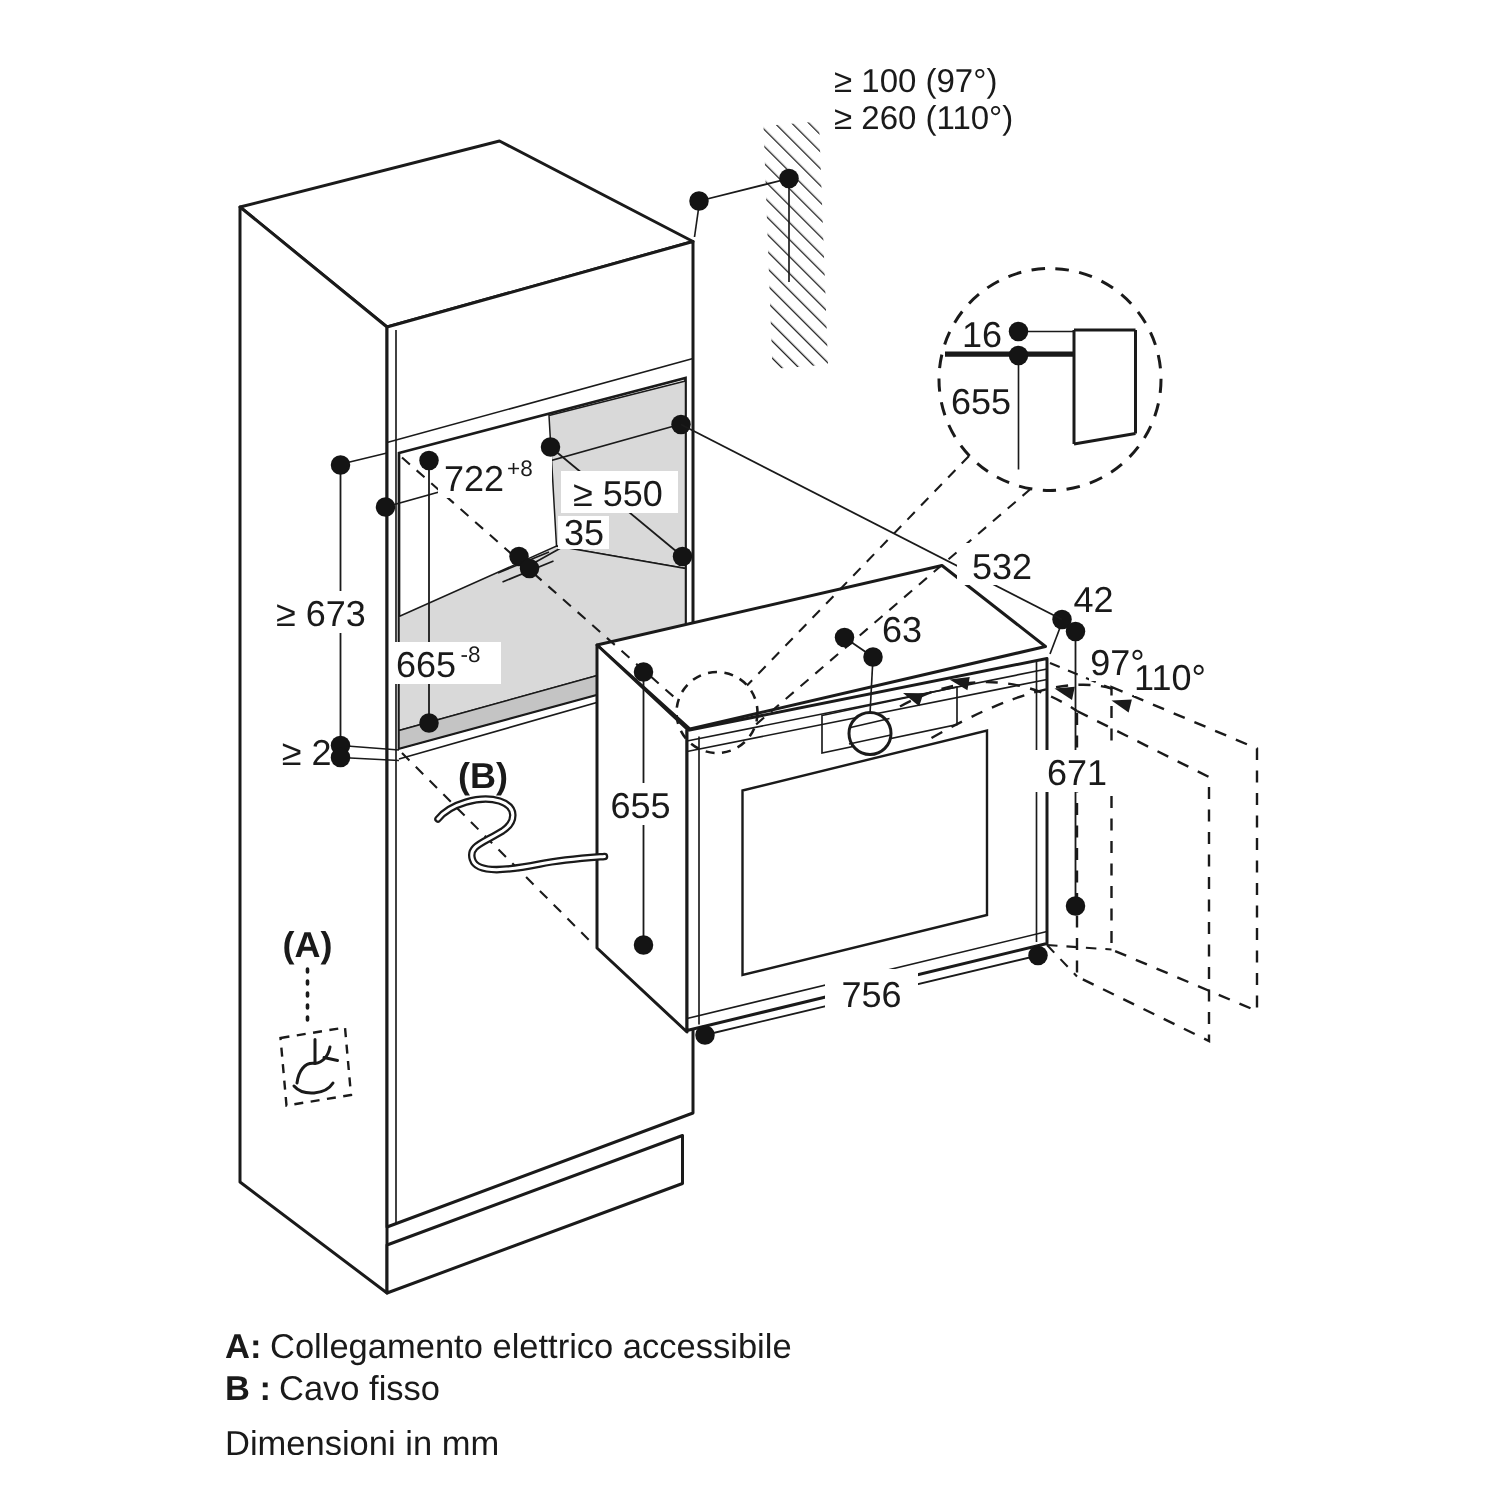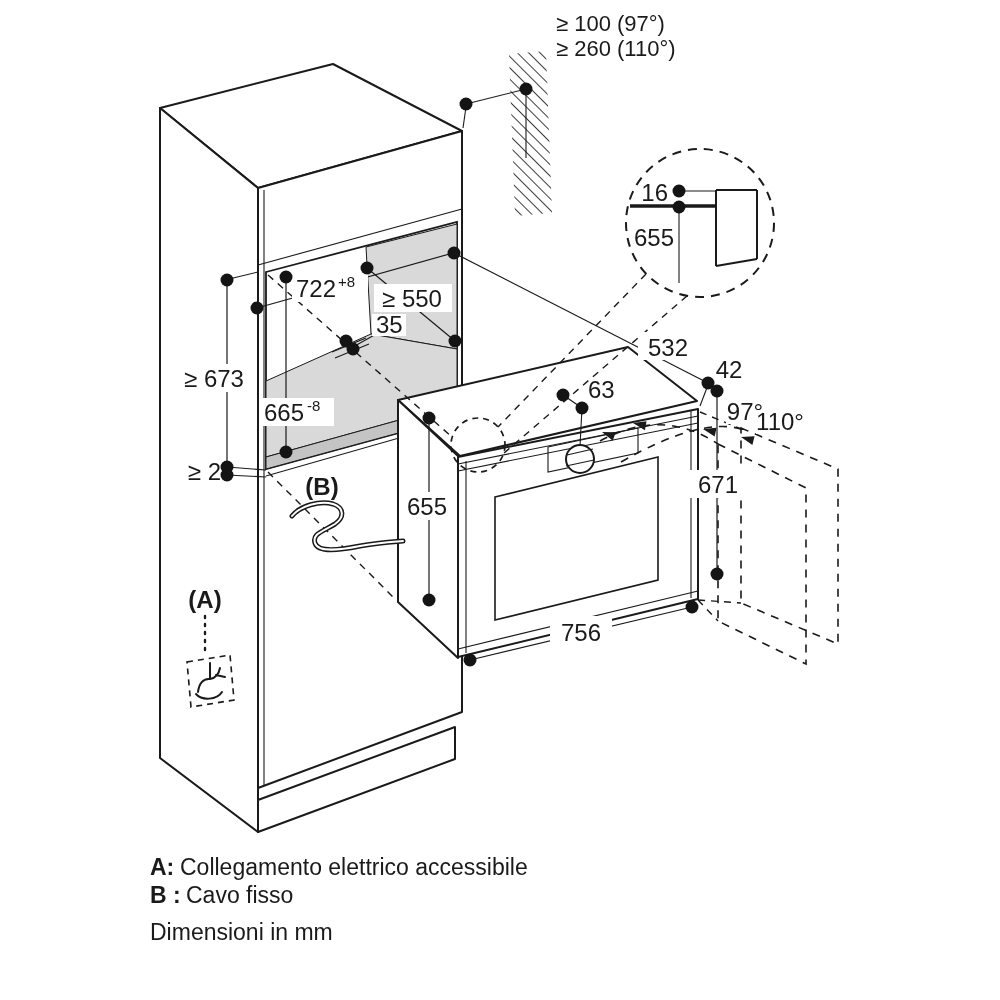--- a/index.html
+++ b/index.html
@@ -1,16 +1,16 @@
 <!DOCTYPE html>
 <html><head>
 <meta charset="utf-8">
 <style>
   html,body{margin:0;padding:0;background:#ffffff;}
-  .page{width:1000px;height:940px;position:relative;background:#fff;overflow:hidden;}
+  .page{width:1000px;height:940px;position:relative;background:#fff;overflow:hidden;margin-top:30px;}
   svg{display:block;}
   text{font-family:"Liberation Sans","DejaVu Sans",sans-serif;fill:#1a1a1a;}
   .dim{font-size:24px;}
   .dim-sup{font-size:15px;}
   .note{font-size:22px;}
   .callout{font-size:24px;font-weight:bold;}
   .legend-key{font-size:23px;font-weight:bold;}
   .legend-text{font-size:23px;}
   .footer{font-size:23px;}
   .outline{fill:#ffffff;stroke:#1a1a1a;stroke-width:2;stroke-linejoin:round;}

